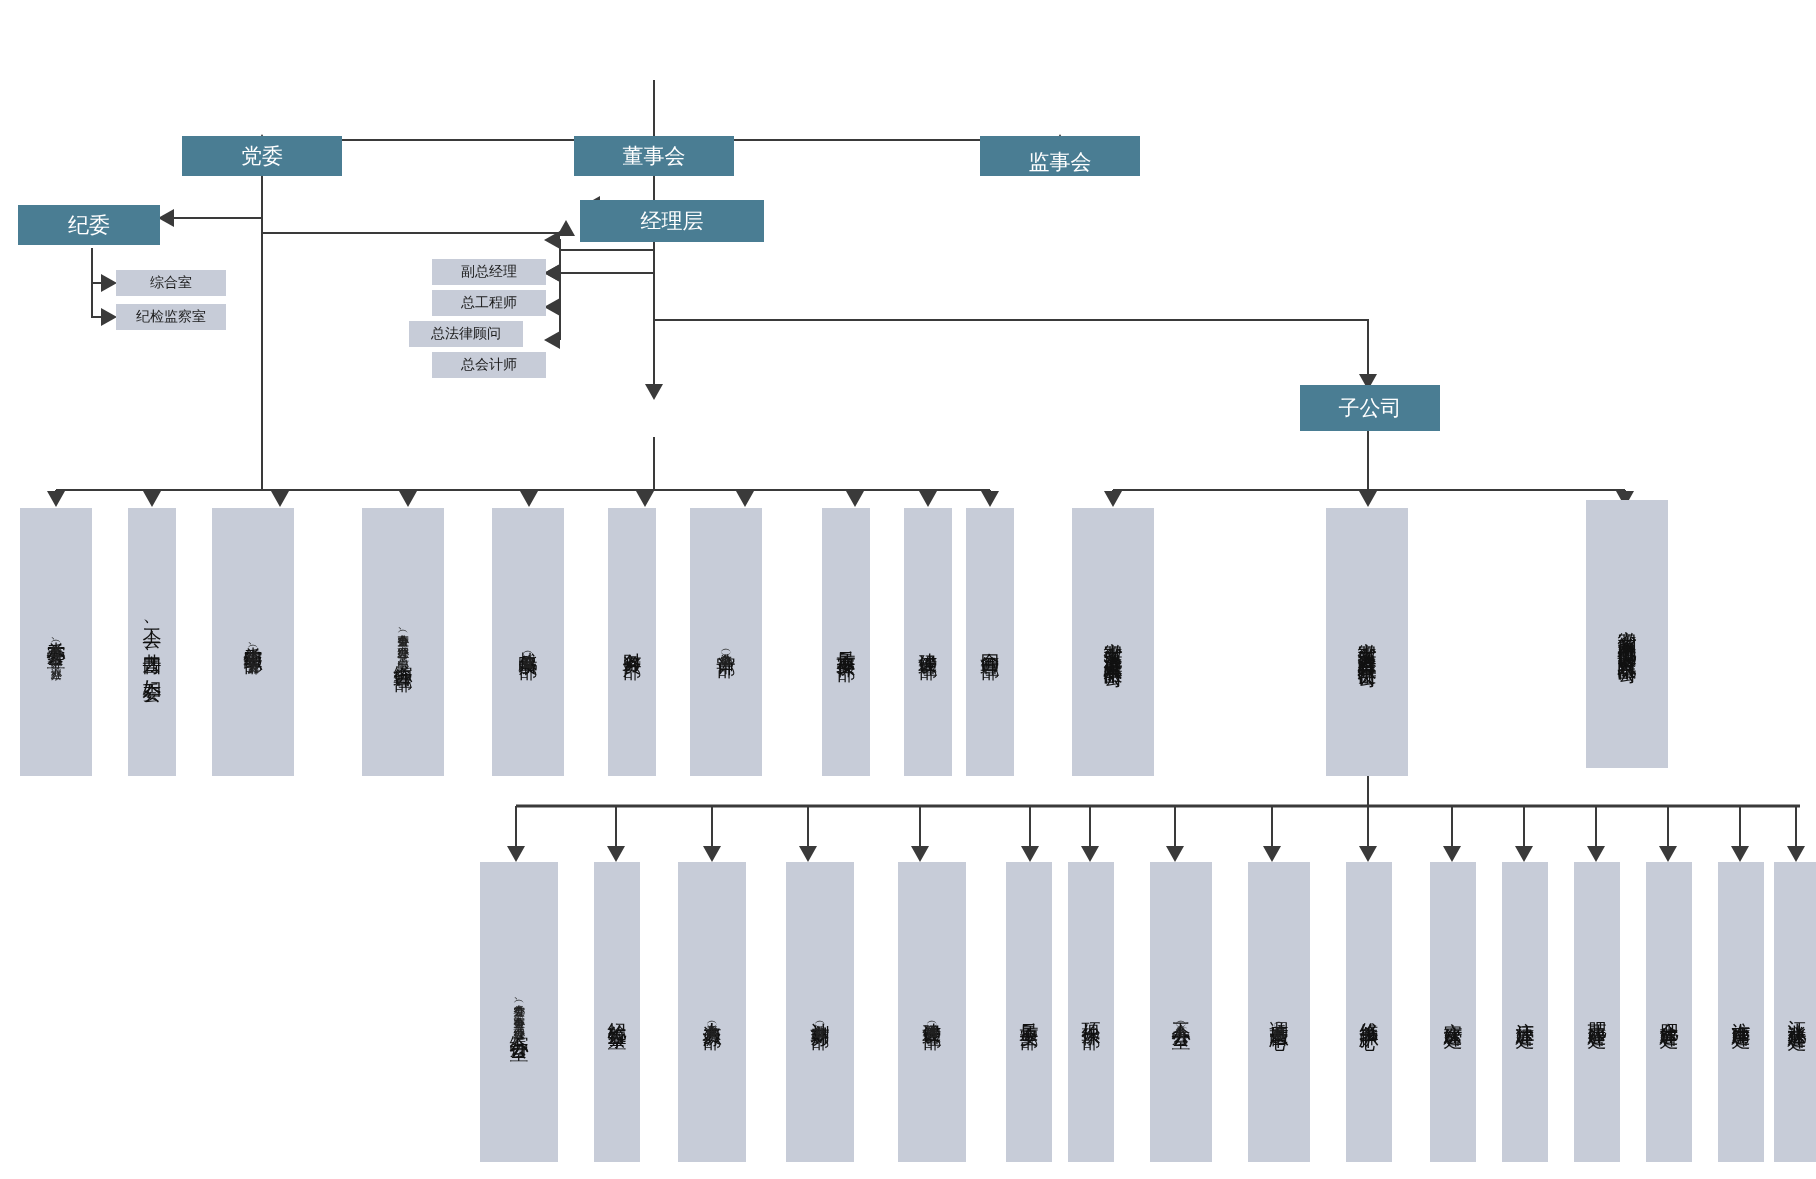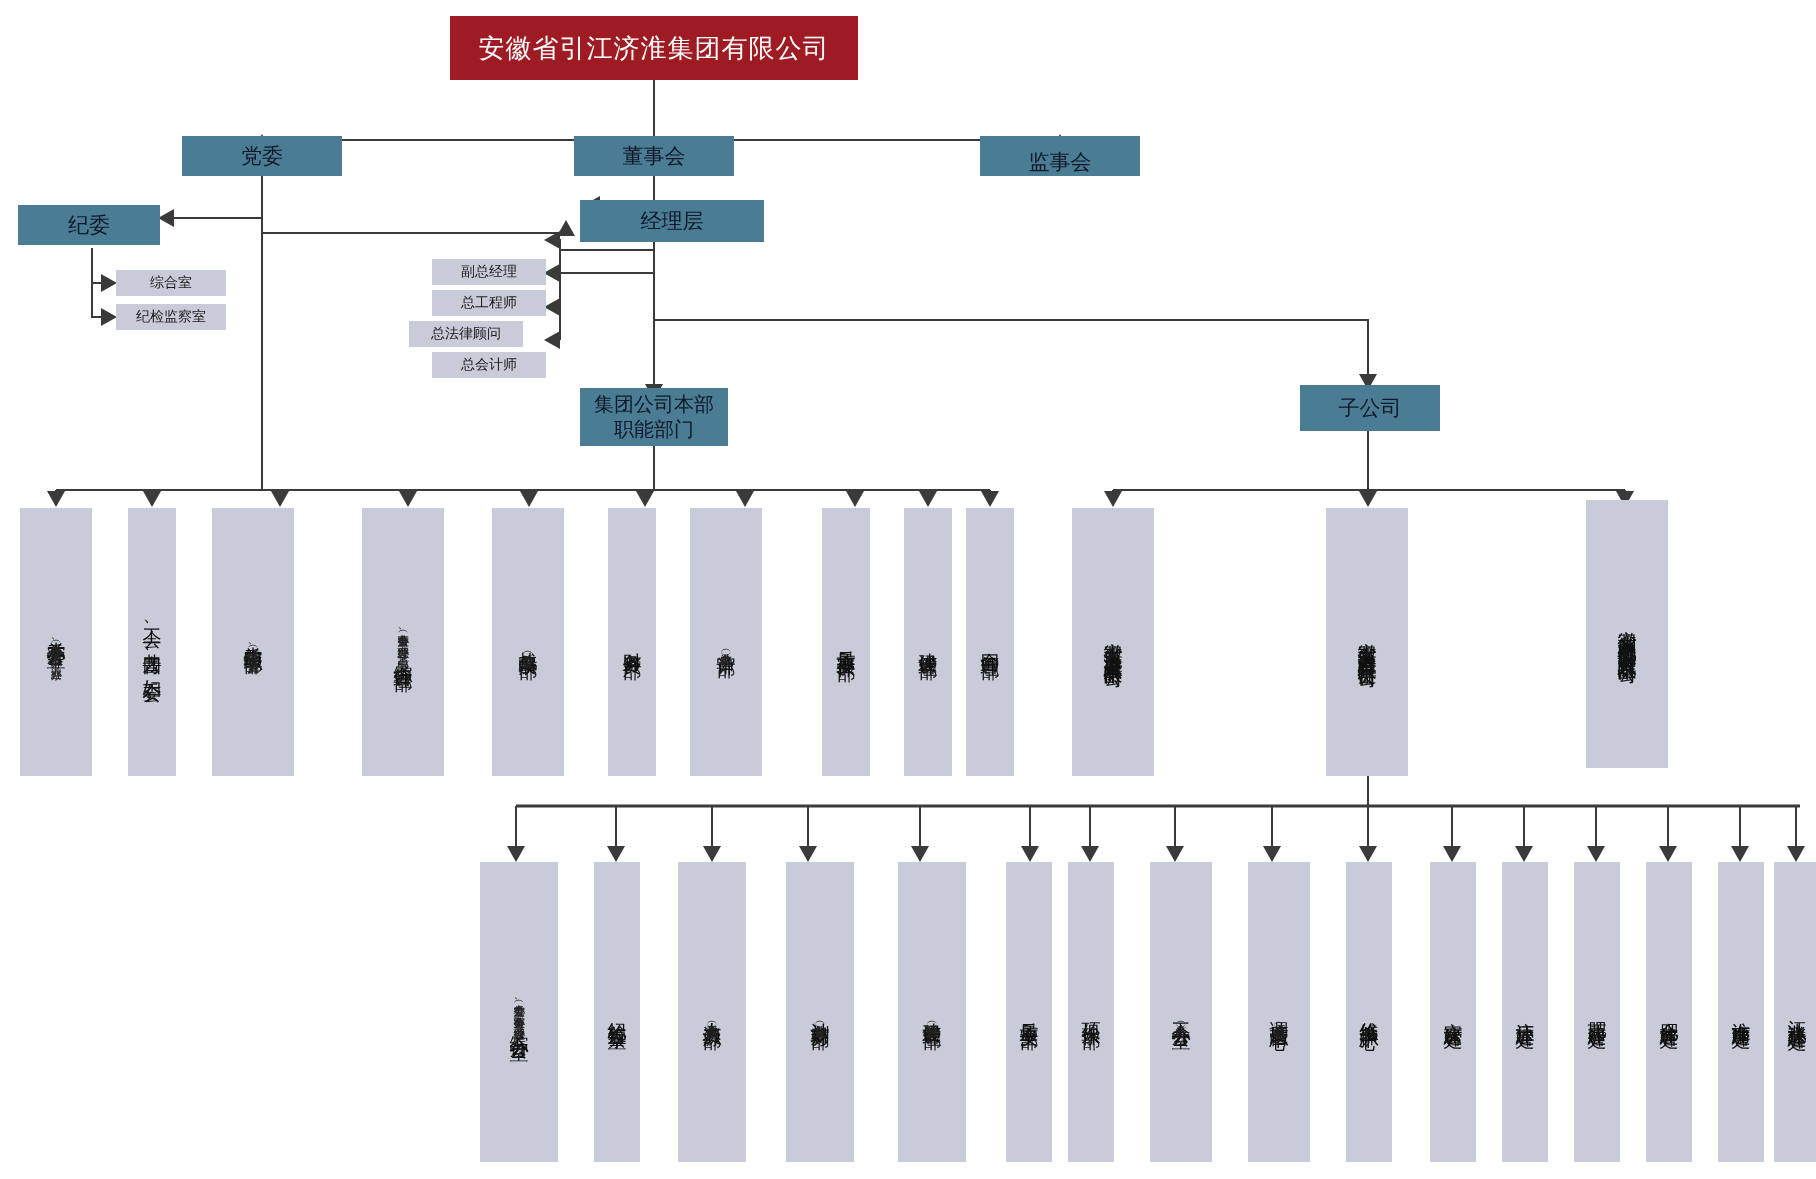--- a/index.html
+++ b/index.html
@@ -3,21 +3,21 @@
 <meta charset="utf-8">
 <style>
   html,body{margin:0;padding:0;background:#ffffff;}
   body{font-family:"Liberation Sans","DejaVu Sans",sans-serif;}
   #stage{position:relative;width:1816px;height:1179px;overflow:hidden;background:#fff;}
   #lines{position:absolute;left:0;top:0;width:1816px;height:1179px;pointer-events:none;}
   .node{position:absolute;box-sizing:border-box;display:flex;align-items:center;justify-content:center;text-align:center;}
   
   .red{background:#9e1b24;color:#ffffff;font-size:26px;letter-spacing:1px;}
   
-  .teal{background:#4a7d93;color:#0f172a;font-size:21px;}
+  .teal{background:#4a7d93;color:#ffffff;font-size:21px;}
   .teal.small{font-size:20px;}
   
   .greyh{background:#c7ccd8;color:#1b1b1b;font-size:14px;}
   
   .vert{background:#c7ccd8;color:#111;writing-mode:vertical-rl;text-orientation:upright;font-size:19px;letter-spacing:2px;line-height:1.25;padding:10px 0;}
   .vert .main{writing-mode:vertical-rl;text-orientation:upright;}
   .vsub{writing-mode:vertical-rl;text-orientation:upright;font-size:11.5px;letter-spacing:0px;line-height:1.1;color:#222;}
   .twoline{flex-direction:column;line-height:1.25;}
 </style>
 </head>
@@ -108,23 +108,20 @@
       <path d="M1368,806 L1368,860" marker-end="url(#arr)"></path>
       <path d="M1452,806 L1452,860" marker-end="url(#arr)"></path>
       <path d="M1524,806 L1524,860" marker-end="url(#arr)"></path>
       <path d="M1596,806 L1596,860" marker-end="url(#arr)"></path>
       <path d="M1668,806 L1668,860" marker-end="url(#arr)"></path>
       <path d="M1740,806 L1740,860" marker-end="url(#arr)"></path>
       <path d="M1796,806 L1796,860" marker-end="url(#arr)"></path>
     </g>
   </svg>
 
-  <div class="node red" style="left:450px;top:16px;width:408px;height:64px;">
-    <span>安徽省引江济淮集团有限公司</span>
-  </div>
 
   <div class="node teal" style="left:182px;top:136px;width:160px;height:40px;">
     <span>党委</span>
   </div>
   <div class="node teal" style="left:574px;top:136px;width:160px;height:40px;">
     <span>董事会</span>
   </div>
   <div class="node teal" style="left:980px;top:136px;width:160px;height:40px;align-items:flex-end;">
     <span>监事会</span>
   </div>
@@ -148,24 +145,20 @@
   <div class="node greyh" style="left:432px;top:290px;width:114px;height:26px;">
     <span>总工程师</span>
   </div>
   <div class="node greyh" style="left:409px;top:321px;width:114px;height:26px;">
     <span>总法律顾问</span>
   </div>
   <div class="node greyh" style="left:432px;top:352px;width:114px;height:26px;">
     <span>总会计师</span>
   </div>
 
-  <div class="node teal small twoline" style="left:580px;top:388px;width:148px;height:58px;">
-    <span>集团公司本部</span>
-    <span>职能部门</span>
-  </div>
   <div class="node teal" style="left:1300px;top:385px;width:140px;height:46px;">
     <span>子公司</span>
   </div>
 
   <div class="node vert" style="left:20px;top:508px;width:72px;height:268px;">
     <span class="main">党委办公室</span>
     <span class="vsub">（宣传部、群工办、巡察办）</span>
   </div>
   <div class="node vert" style="left:128px;top:508px;width:48px;height:268px;">
     <span class="main">工会、共青团、妇委会</span>

